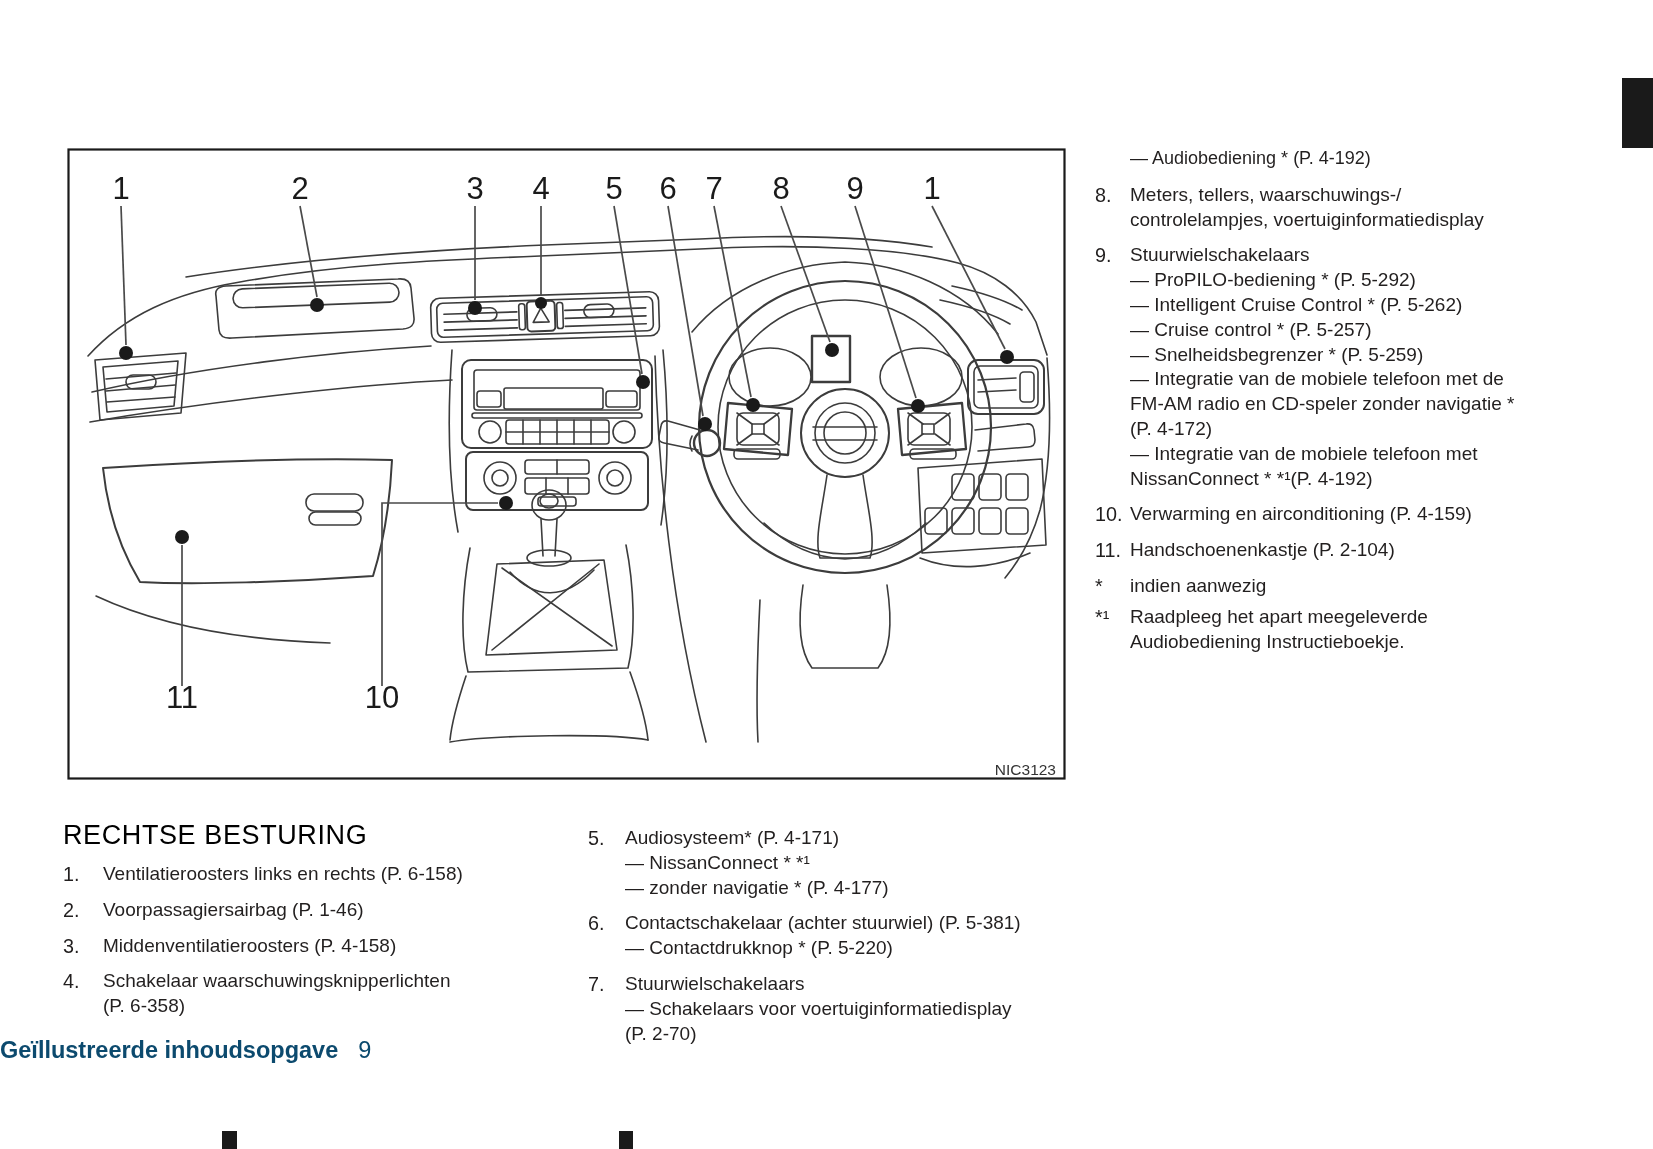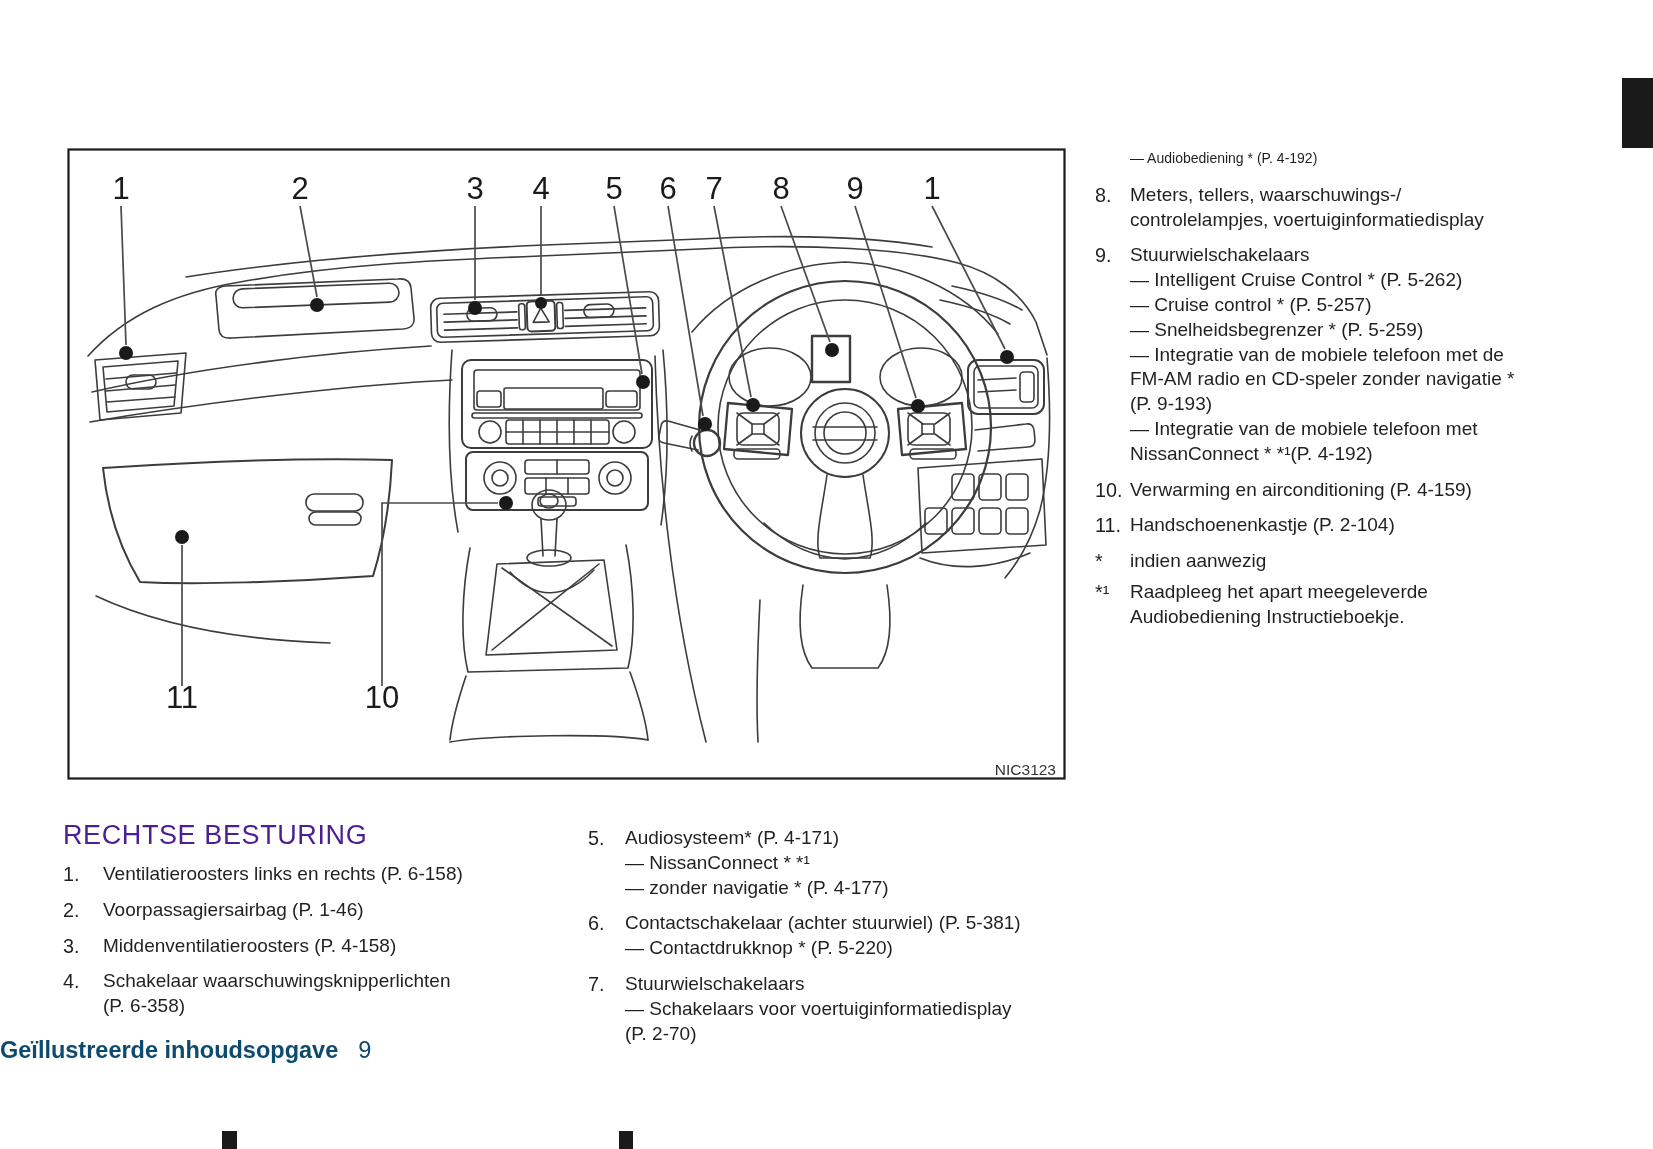--- a/index.html
+++ b/index.html
@@ -11,34 +11,34 @@
   .abs{position:absolute;}
   
   .diagram{left:67px;top:148px;width:999px;height:632px;}
   
   .col{position:absolute;}
   .col-left{left:63px;top:820px;width:490px;}
   .col-mid{left:588px;top:826px;width:500px;}
   .col-right{left:1095px;top:146px;width:480px;}
   h1.sec{
     font-size:27px;line-height:30px;font-weight:normal;
-    letter-spacing:0.6px;margin:0 0 12px 0;color:#4c1d95;
+    letter-spacing:0.6px;margin:0 0 12px 0;color:#000000;
   }
   .item{display:flex;margin-bottom:11px;}
   .item.tight{}
   .fnote{margin-bottom:6px;}
   .num{flex:none;font-size:19.8px;line-height:24.8px;}
   .col-left .num{width:40px;}
   .col-mid .num{width:37px;}
   .col-right .num{width:35px;}
   .lines{flex:auto;}
   .line{font-size:19px;line-height:24.8px;white-space:nowrap;}
   .cont-line{
     margin-left:35px;margin-bottom:12px;
-    font-size:14px;line-height:24.8px;white-space:nowrap;
+    font-size:18px;line-height:24.8px;white-space:nowrap;
   }
   
   .footer{
     left:0;top:1037px;width:1513px;text-align:left;white-space:nowrap;
     font-size:23.5px;line-height:27px;color:#0c4a6e;
   }
   .footer-title{font-weight:bold;}
   .footer-page{margin-left:20px;font-weight:normal;}
   
   .side-tab{left:1622px;top:78px;width:31px;height:70px;background:#1a1a1a;}
@@ -290,26 +290,27 @@
     <div class="lines">
       <div class="line">Meters, tellers, waarschuwings-/</div>
       <div class="line">controlelampjes, voertuiginformatiedisplay</div>
     </div>
   </div>
 
   <div class="item">
     <div class="num">9.</div>
     <div class="lines">
       <div class="line">Stuurwielschakelaars</div>
+      <div class="line">— ProPILO-bediening * (P. 5-292)</div>
       <div class="line">— Intelligent Cruise Control * (P. 5-262)</div>
       <div class="line">— Cruise control * (P. 5-257)</div>
       <div class="line">— Snelheidsbegrenzer * (P. 5-259)</div>
       <div class="line">— Integratie van de mobiele telefoon met de</div>
       <div class="line">FM-AM radio en CD-speler zonder navigatie *</div>
-      <div class="line">(P. 9-193)</div>
+      <div class="line">(P. 4-172)</div>
       <div class="line">— Integratie van de mobiele telefoon met</div>
       <div class="line">NissanConnect * *¹(P. 4-192)</div>
     </div>
   </div>
 
   <div class="item">
     <div class="num">10.</div>
     <div class="lines">
         <div class="line">Verwarming en airconditioning (P. 4-159)</div>
       </div>

